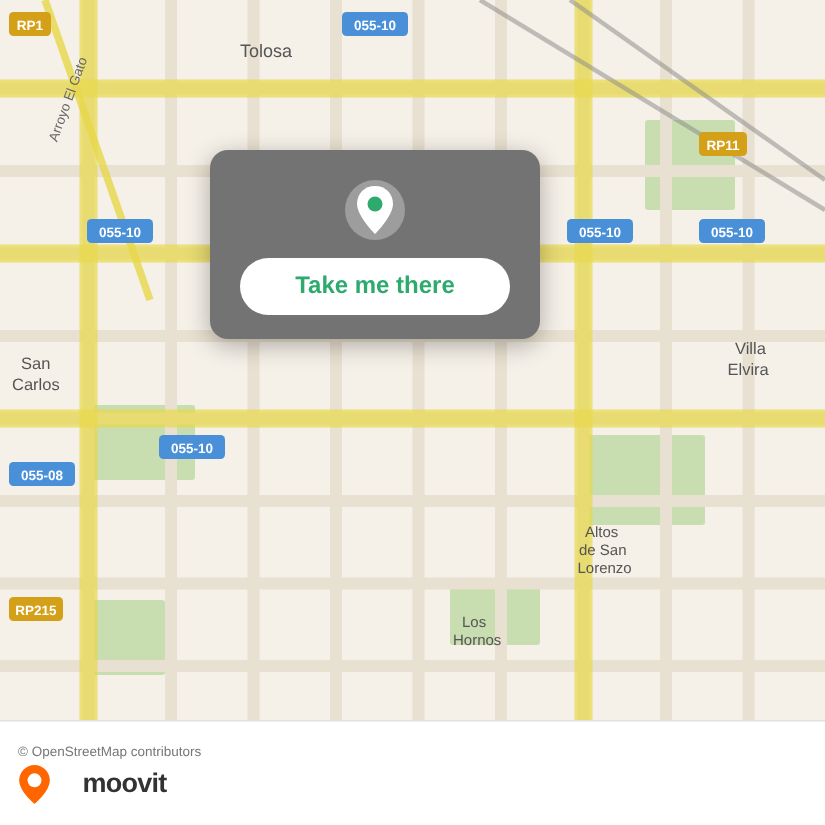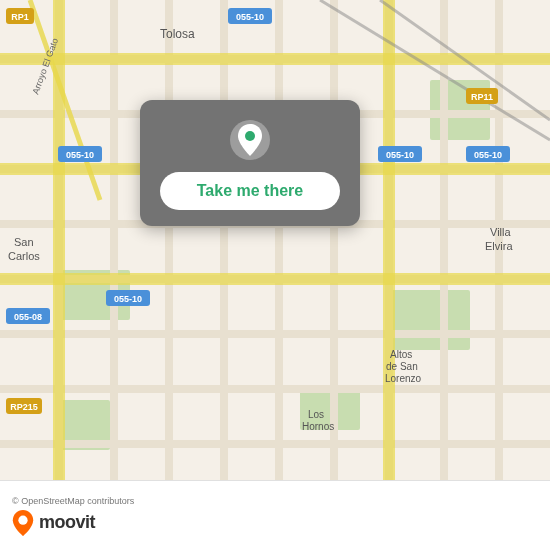--- a/index.html
+++ b/index.html
@@ -87,21 +87,21 @@
 
     .location-name {
       font-size: 15px;
       font-weight: 600;
       color: #222;
     }
 
     .moovit-logo {
       display: flex;
       align-items: center;
-      gap: 5px;
+      gap: 21px;
     }
 
     .moovit-pin {
       width: 22px;
       height: 26px;
     }
 
     .moovit-text {
       font-size: 18px;
       font-weight: bold;

